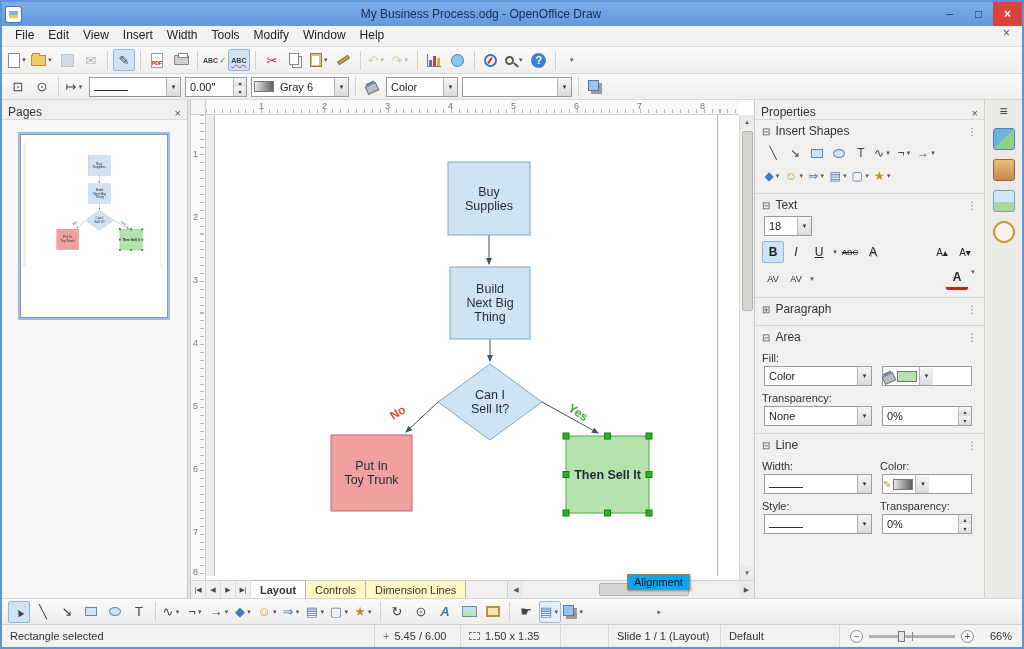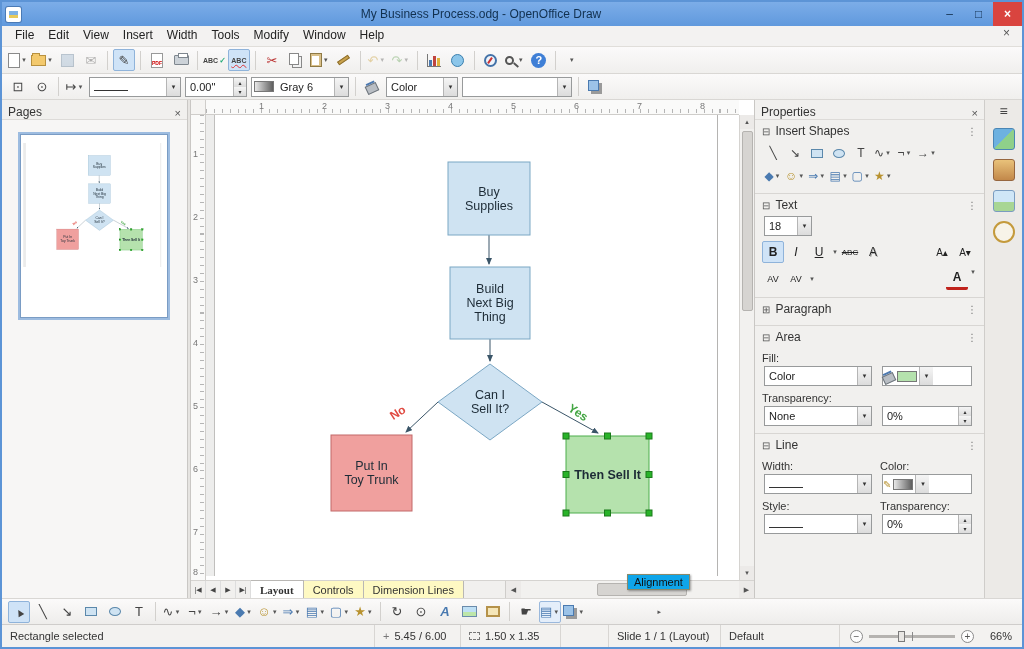--- a/index.html
+++ b/index.html
@@ -89,21 +89,21 @@
 .vruler{position:absolute;left:0;top:15px;bottom:18px;width:15px;background:#fafaf9;border-right:1px solid #cfcdca;}
 .vruler .ticks{position:absolute;top:0;bottom:0;right:1px;width:4px;background:repeating-linear-gradient(#b5b5b5 0 1px,transparent 1px 7.9px);}
 .vruler .num{position:absolute;left:2px;font-size:9px;color:#777;}
 .page-area{position:absolute;left:15px;top:15px;right:15px;bottom:18px;background:#fff;overflow:hidden;}
 .vscroll{position:absolute;right:0;top:15px;bottom:18px;width:15px;background:#f2f1ef;border-left:1px solid #d5d3d0;display:flex;flex-direction:column;align-items:center;}
 .vscroll .arr,.hscroll .arr{font-size:7px;color:#555;height:14px;width:100%;display:flex;align-items:center;justify-content:center;background:#eceae8;}
 .vscroll .vthumb{width:11px;height:180px;background:#d6d4d1;border:1px solid #b5b3b0;border-radius:2px;margin-top:2px;}
 .bottom-row{position:absolute;left:0;right:0;bottom:0;height:18px;background:#f1f0ee;border-top:1px solid #d5d3d0;display:flex;align-items:stretch;font-size:11px;}
 .navbtn{width:15px;display:flex;align-items:center;justify-content:center;font-size:7px;color:#444;border-right:1px solid #ddd;}
 .tab{padding:0 9px;display:flex;align-items:center;border-right:1px solid #b9b7b4;background:#fef9c3;color:#333;}
-.tab.active{background:#fff;font-weight:bold;border-top:1px solid #b9b7b4;margin-top:-1px;font-family:Liberation Serif, serif;}
+.tab.active{background:#fff;font-weight:bold;border-top:1px solid #b9b7b4;margin-top:-1px;}
 .tabspacer{width:42px;border-right:1px solid #cfcdca;}
 .hscroll{flex:1;display:flex;align-items:center;background:#f2f1ef;}
 .hscroll .arr{width:15px;height:100%;}
 .hscroll .track{flex:1;height:100%;position:relative;}
 .hscroll .hthumb{position:absolute;left:35%;width:90px;top:2px;bottom:2px;background:#d6d4d1;border:1px solid #b5b3b0;border-radius:2px;}
 
 .props{width:230px;background:#f1f0ee;border-left:1px solid #c9c7c4;display:flex;flex-direction:column;font-size:11px;overflow:hidden;}
 .props .panel-hdr{background:#f1f0ee;}
 .sec{border-top:1px solid #d8d6d3;padding:2px 7px 7px 7px;}
 .sec-hdr{display:flex;align-items:center;gap:5px;height:18px;font-size:12px;color:#333;}

